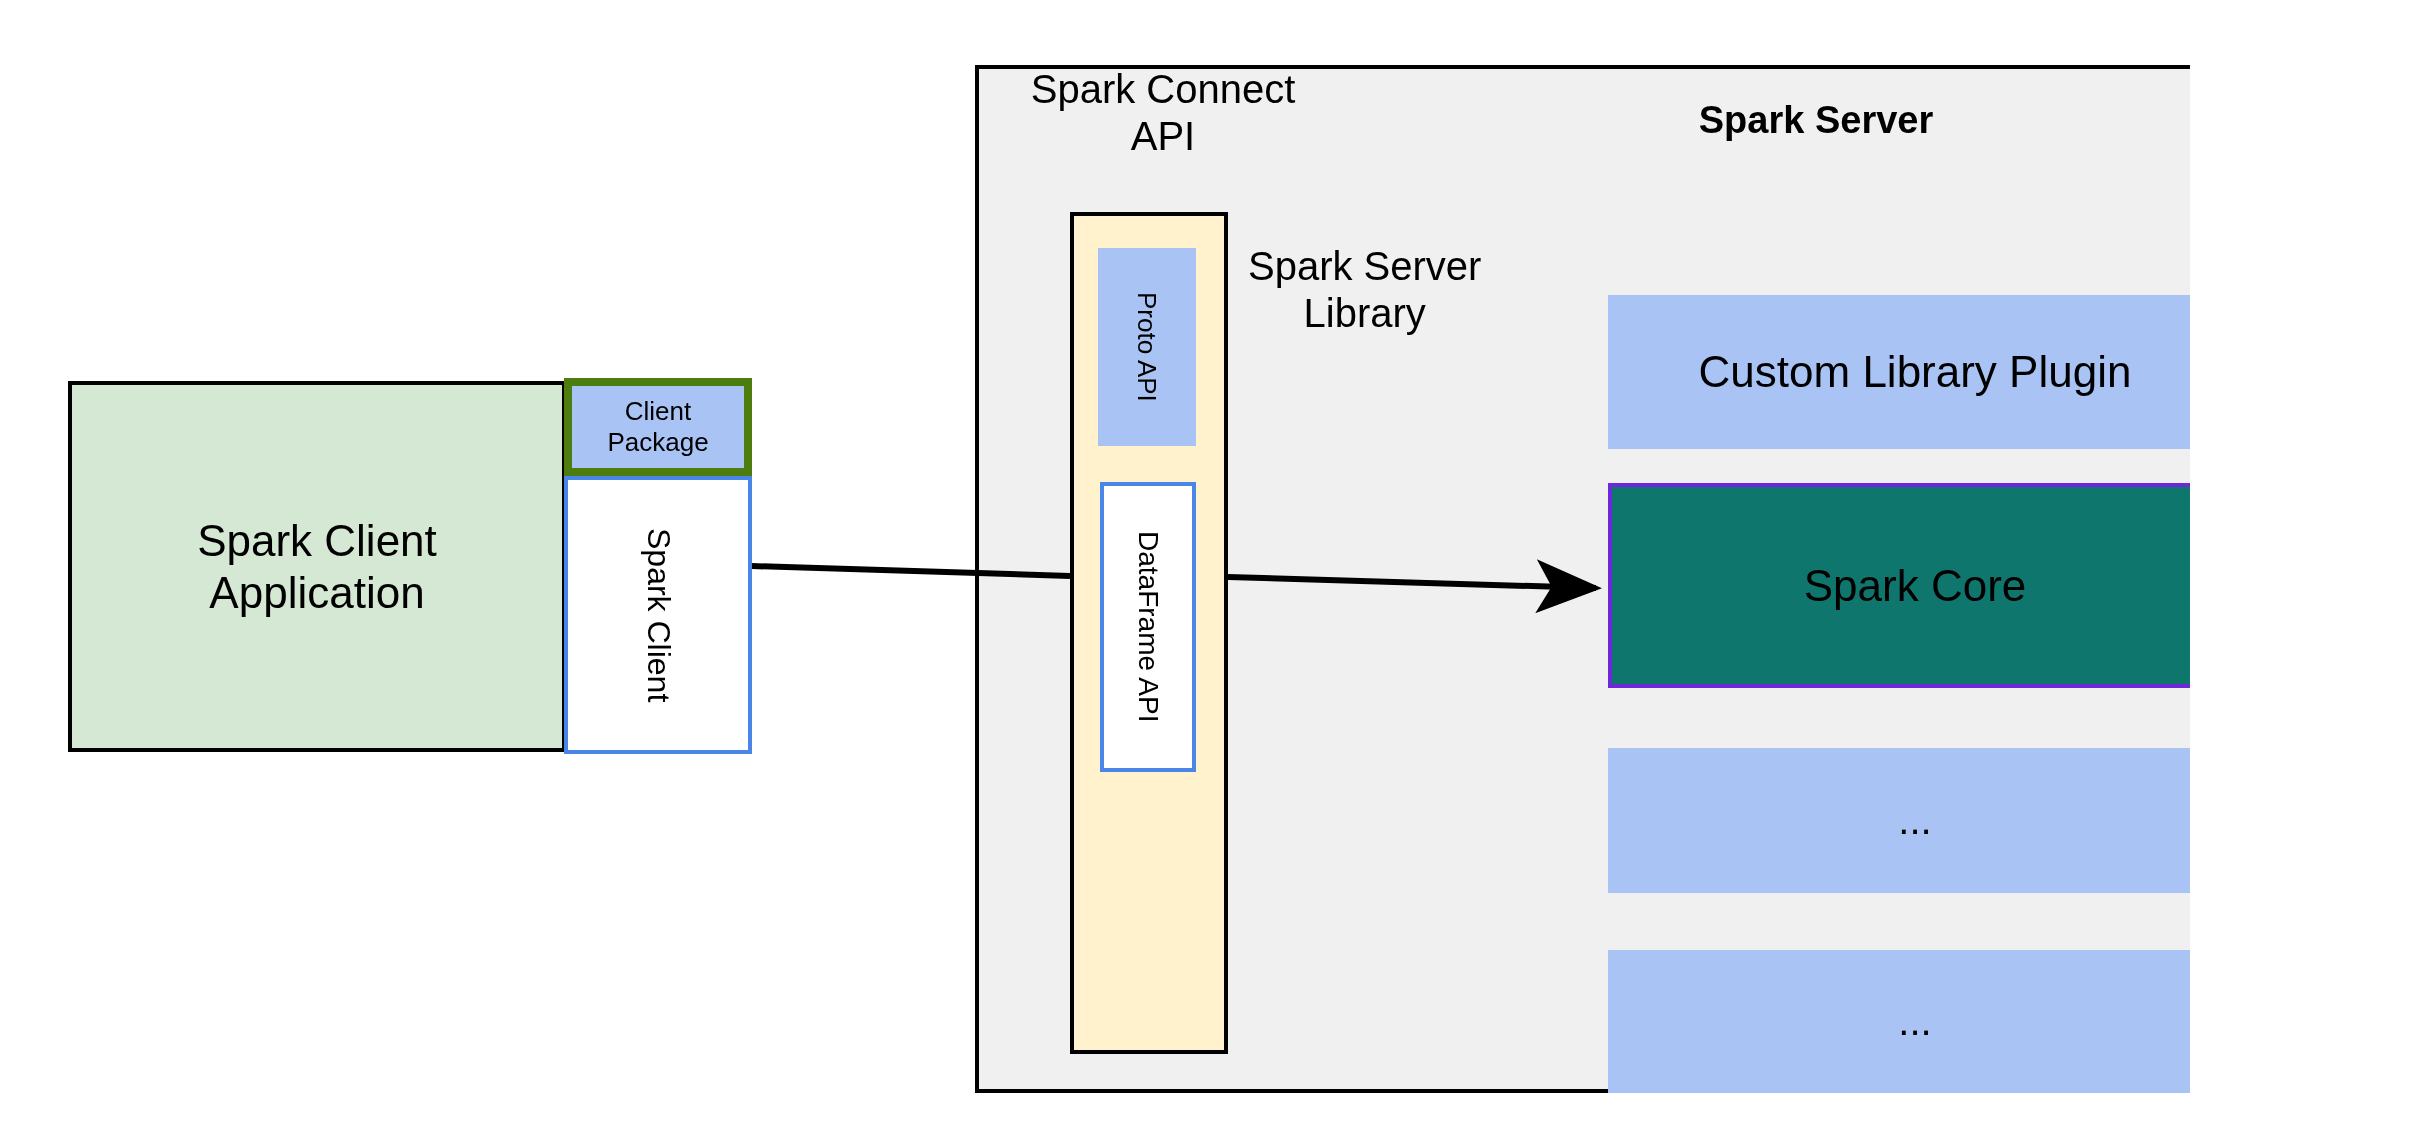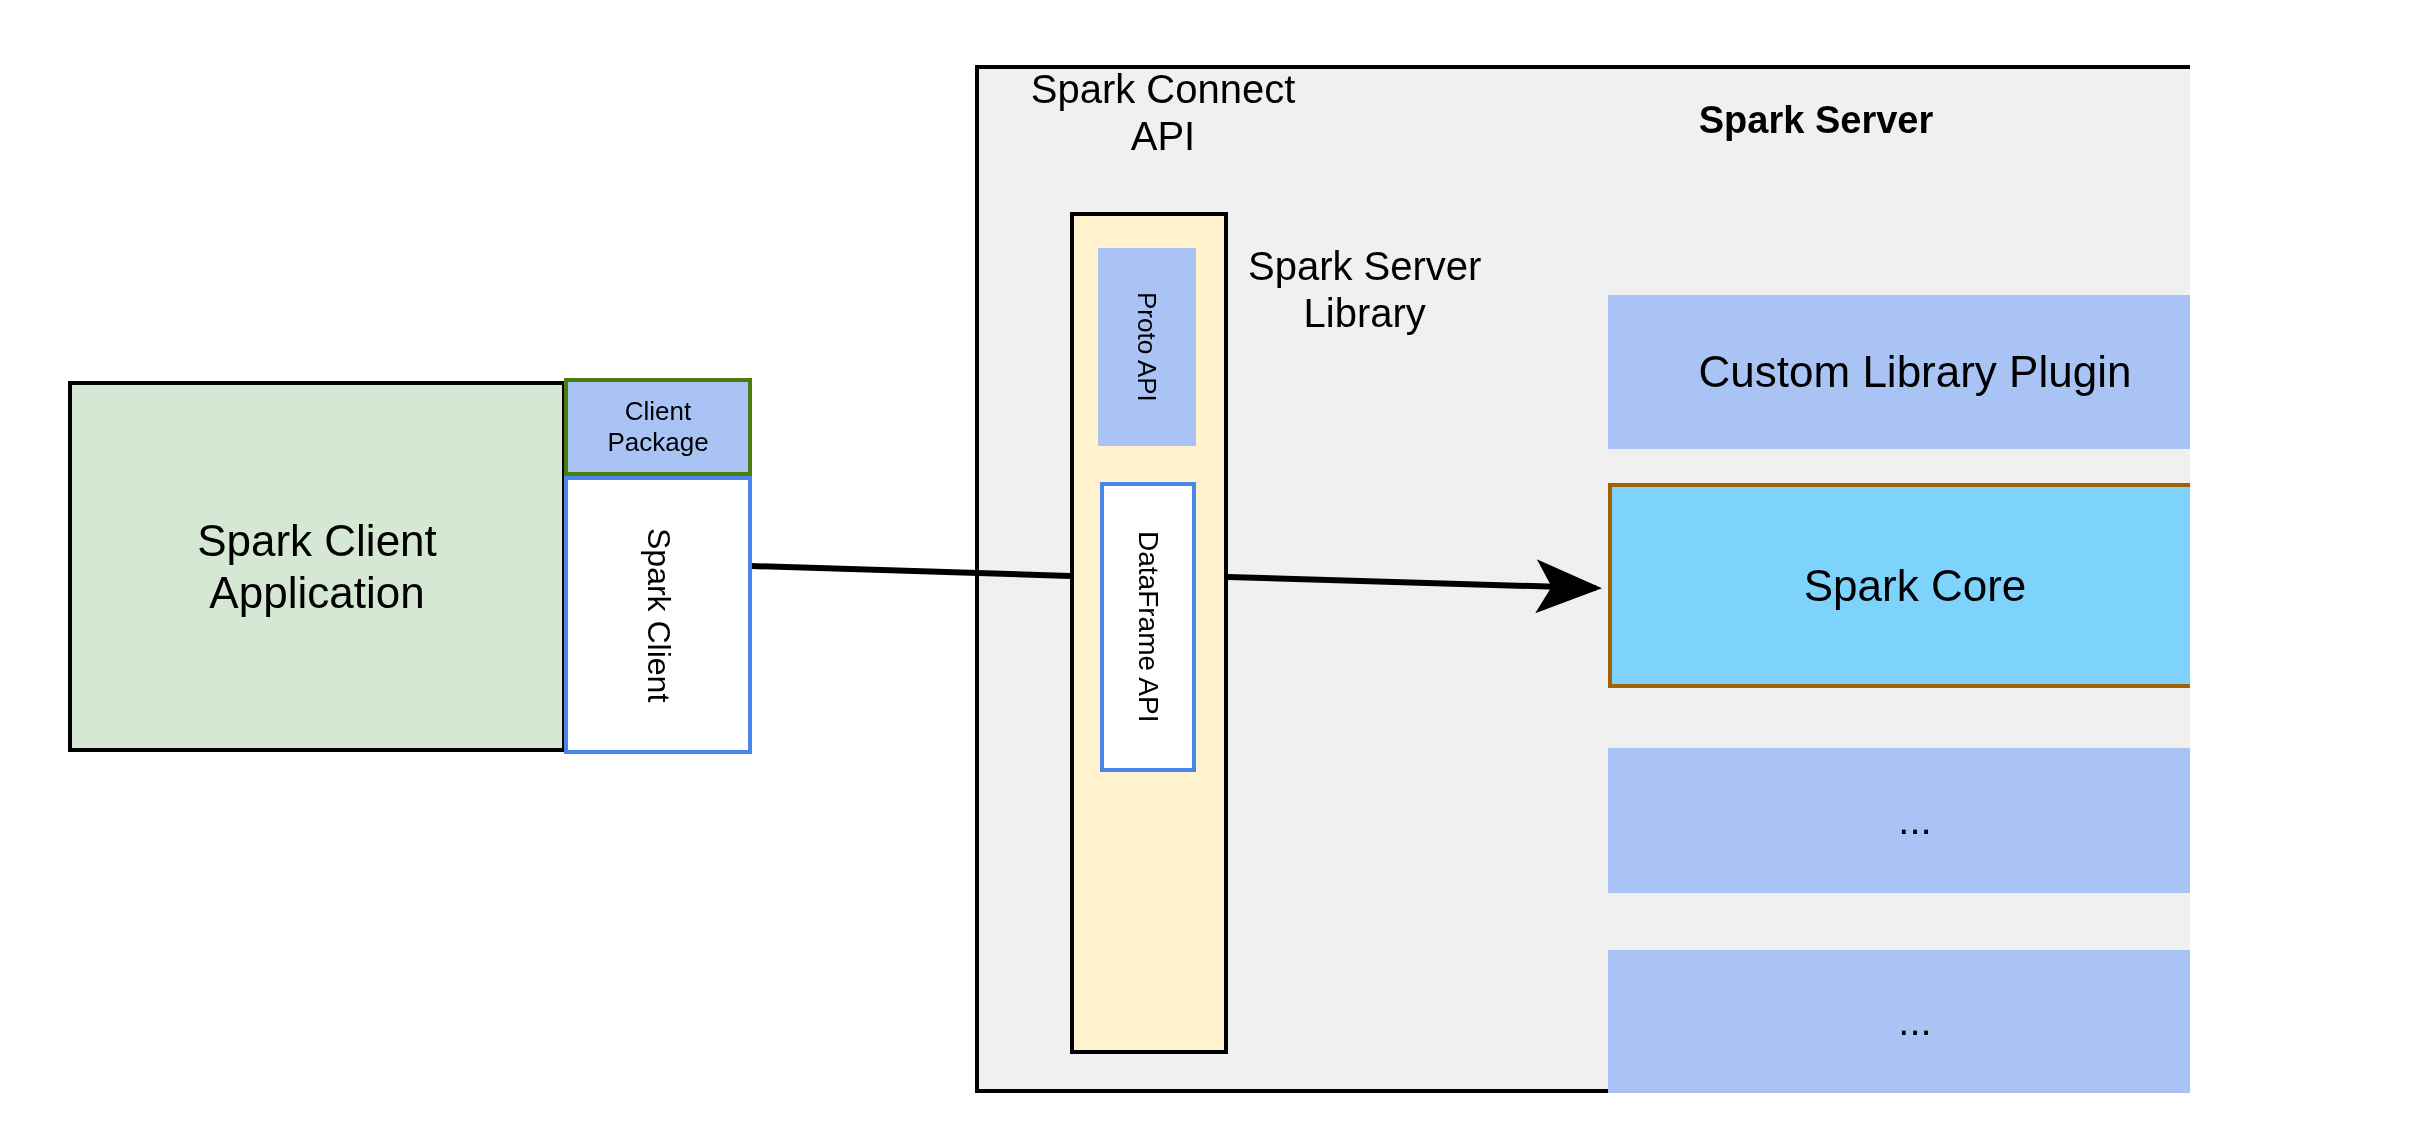--- a/index.html
+++ b/index.html
@@ -43,21 +43,21 @@
     font-size: 44px;
     white-space: pre-line;
   }
 
   .client-package {
     left: 564px;
     top: 378px;
     width: 188px;
     height: 98px;
     background: #a9c4f4;
-    border: 4px solid #4d7c0f;
+    border: 8px solid #4d7c0f;
     font-size: 26px;
     white-space: pre-line;
   }
 
   .spark-client {
     left: 564px;
     top: 476px;
     width: 188px;
     height: 278px;
     background: #ffffff;
@@ -154,22 +154,22 @@
     background: #a9c4f4;
     font-size: 44px;
     margin-top: 17px;
   }
 
   .spark-core {
     left: 1608px;
     top: 483px;
     width: 614px;
     height: 205px;
-    background: #7dd3fc;
-    border: 4px solid #a16207;
+    background: #0f766e;
+    border: 4px solid #6d28d9;
     font-size: 44px;
   }
 
   .etc-box-1 {
     left: 1608px;
     top: 748px;
     width: 614px;
     height: 145px;
     background: #a9c4f4;
     font-size: 40px;

